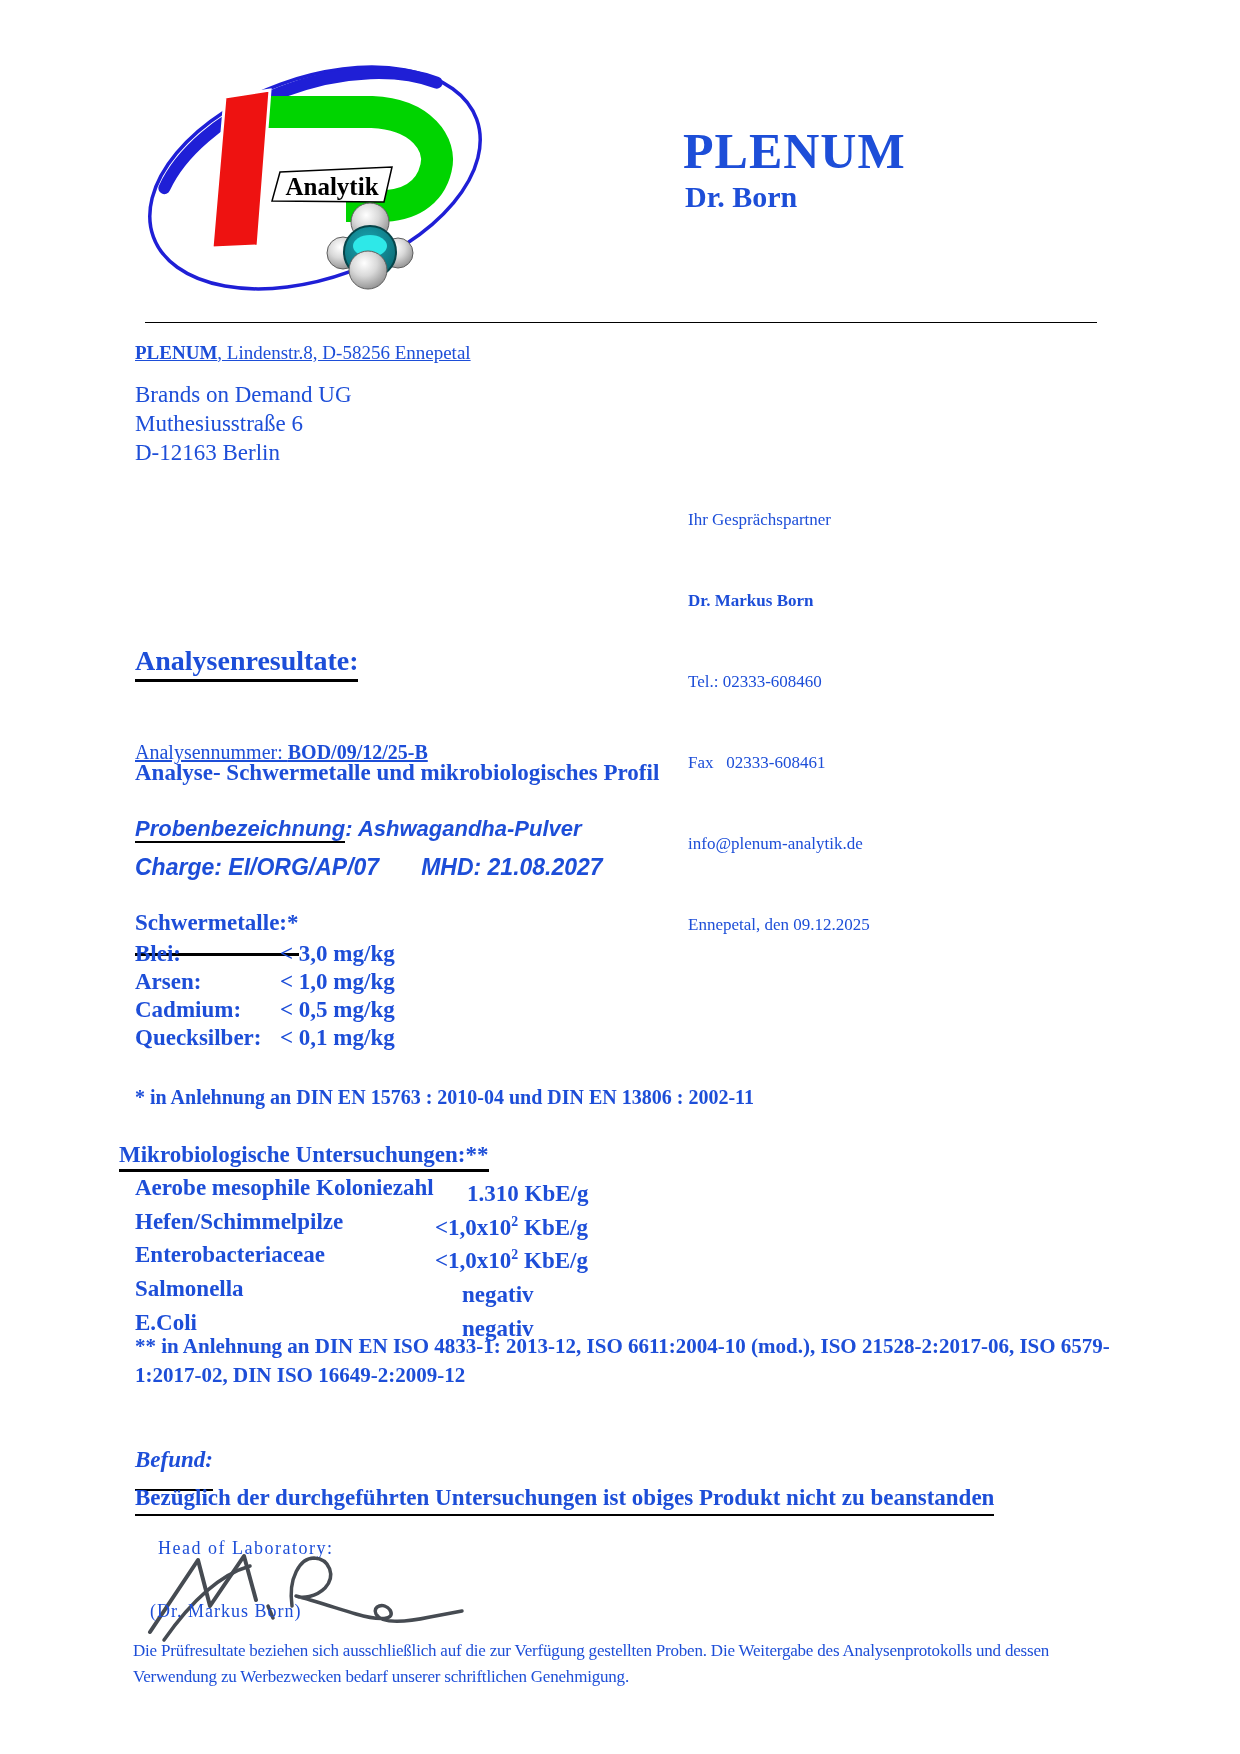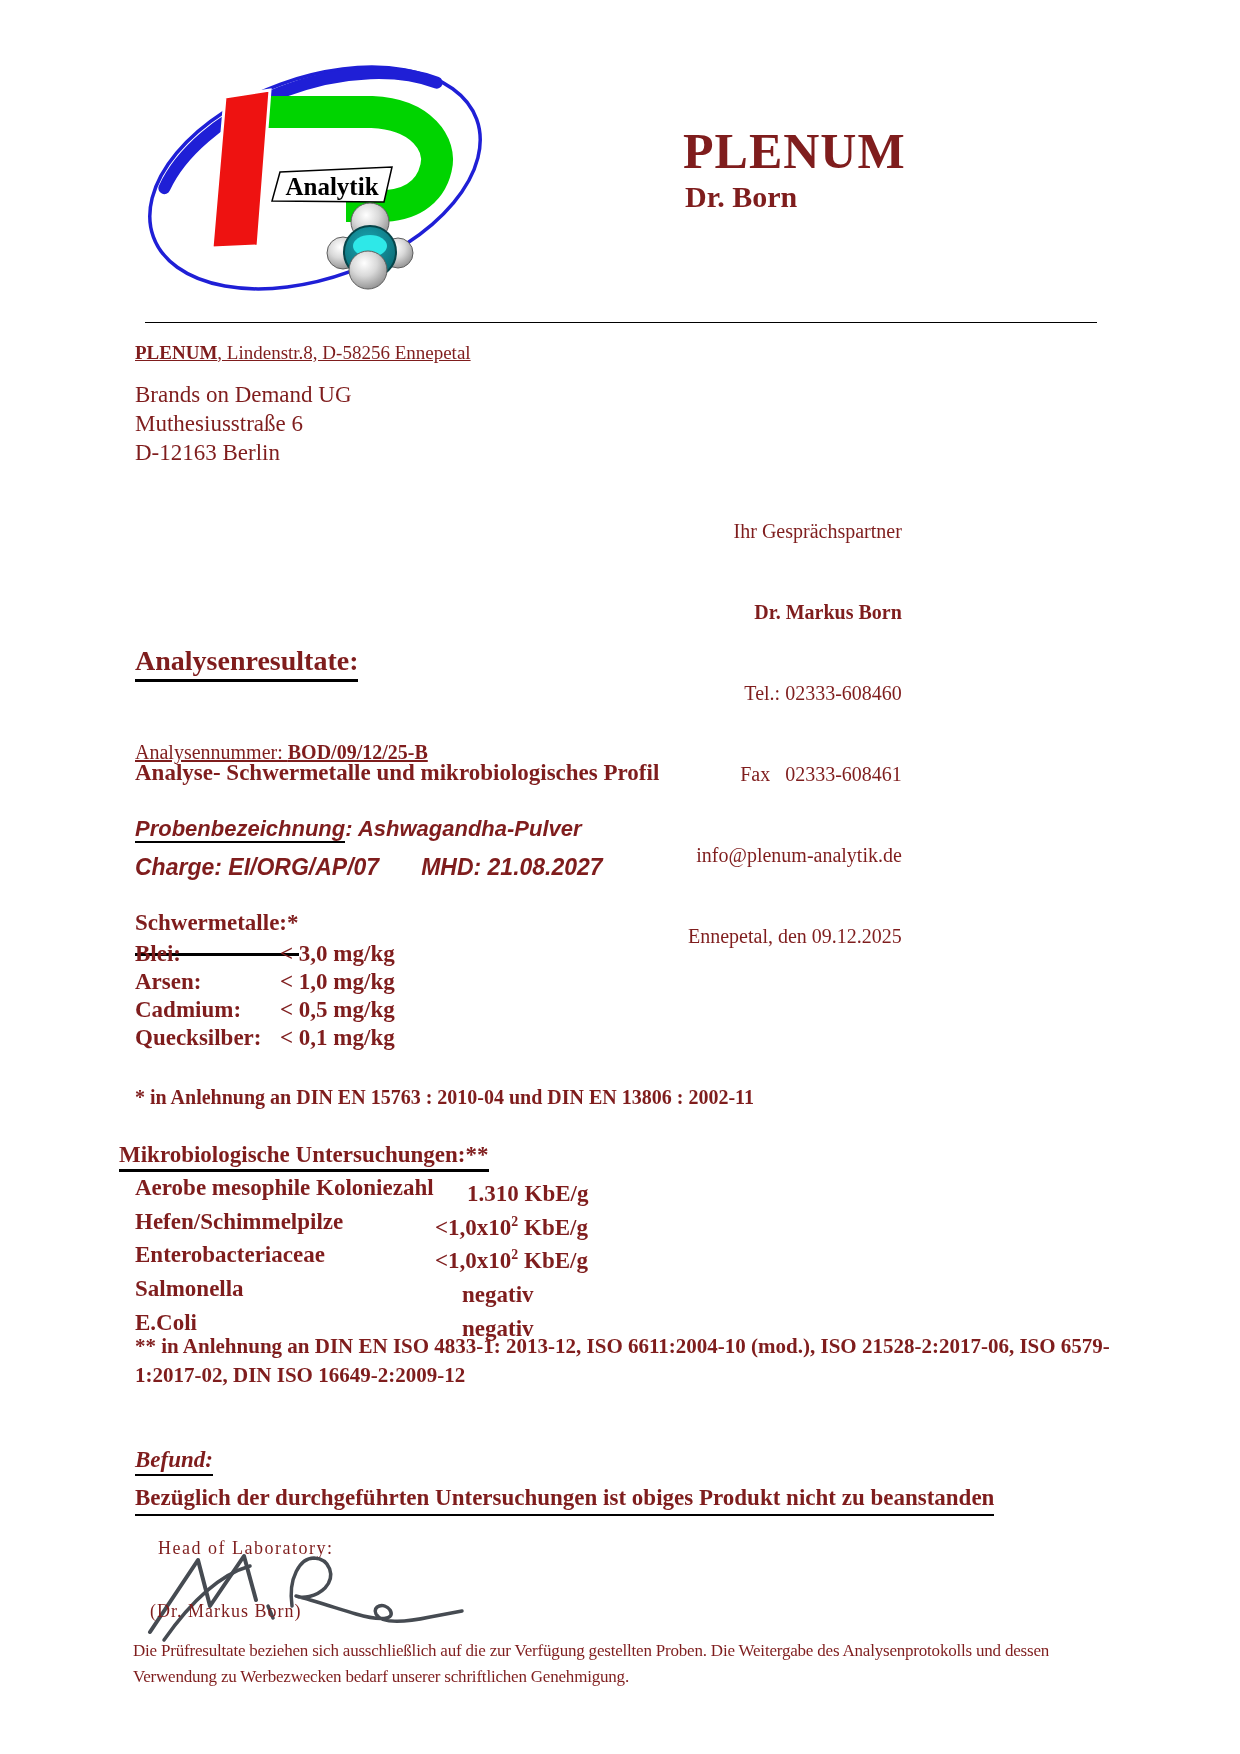--- a/index.html
+++ b/index.html
@@ -1,30 +1,30 @@
 <!DOCTYPE html>
 <html><head>
 <meta charset="utf-8">
 <style>
   html,body{margin:0;padding:0;background:#fff;}
   #page{position:relative;width:1240px;height:1754px;background:#fff;
-        font-family:"Liberation Serif",serif;color:#7f1d1d;overflow:hidden;}
+        font-family:"Liberation Serif",serif;color:#1d4ed8;overflow:hidden;}
   .abs{position:absolute;}
 
   
   .brand-title{left:683px;top:122px;font-size:50px;font-weight:bold;letter-spacing:1px;}
   .brand-sub{left:685px;top:180px;font-size:30px;font-weight:bold;}
   .head-rule{left:145px;top:322px;width:952px;height:0;border-top:1.5px solid #000;}
 
   .sender-line{left:135px;top:342px;font-size:19px;text-decoration:underline;}
   .sender-line b{font-weight:bold;}
 
   .recipient{left:135px;top:380px;font-size:23px;line-height:29px;}
 
-  .contact{left:688px;top:464px;font-size:20px;line-height:27px;white-space:pre;text-align:right;}
+  .contact{left:688px;top:452px;font-size:17px;line-height:27px;white-space:pre;}
   .contact .bold{font-weight:bold;}
 
   
   .h-results{left:135px;top:645px;font-size:28px;font-weight:bold;
              border-bottom:3px solid #000;padding-bottom:2px;}
   .num-line{left:135px;top:741px;font-size:20px;text-decoration:underline;}
   .num-line b{font-weight:bold;}
   .analysis-title{left:135px;top:760px;font-size:23px;font-weight:bold;}
 
   .sample-line{left:135px;top:816px;font-size:22px;font-weight:bold;font-style:italic;
@@ -45,21 +45,21 @@
            border-bottom:3px solid #000;padding-bottom:1px;}
   .mb-table{left:135px;top:1174px;font-size:23px;font-weight:bold;line-height:28px;}
   .mb-row{display:flex;}
   .mb-label{width:300px;}
   .mb-row.pad-lg .mb-value{padding-left:32px;}
   .mb-row.pad-md .mb-value{padding-left:27px;}
   .mb-value sup{font-size:60%;vertical-align:super;}
   .footnote2{left:135px;top:1332px;width:1005px;font-size:21px;font-weight:bold;line-height:29px;}
 
   .befund-label{left:135px;top:1447px;font-size:23px;font-weight:bold;font-style:italic;
-                border-bottom:2.5px solid #000;padding-bottom:1px;}
+                border-bottom:2.5px solid #000;padding-bottom:16px;}
   .befund-text{left:135px;top:1485px;font-size:23px;font-weight:bold;
                border-bottom:2.5px solid #000;padding-bottom:3px;}
 
   .lab-head{left:158px;top:1538px;font-size:18px;letter-spacing:1.5px;}
   .sig-name{left:150px;top:1601px;font-size:18px;letter-spacing:1px;}
 
   .footer{left:133px;top:1638px;width:1010px;font-size:17px;line-height:26px;letter-spacing:-0.2px;}
   .footer span{display:block;}
 </style>
 </head>

